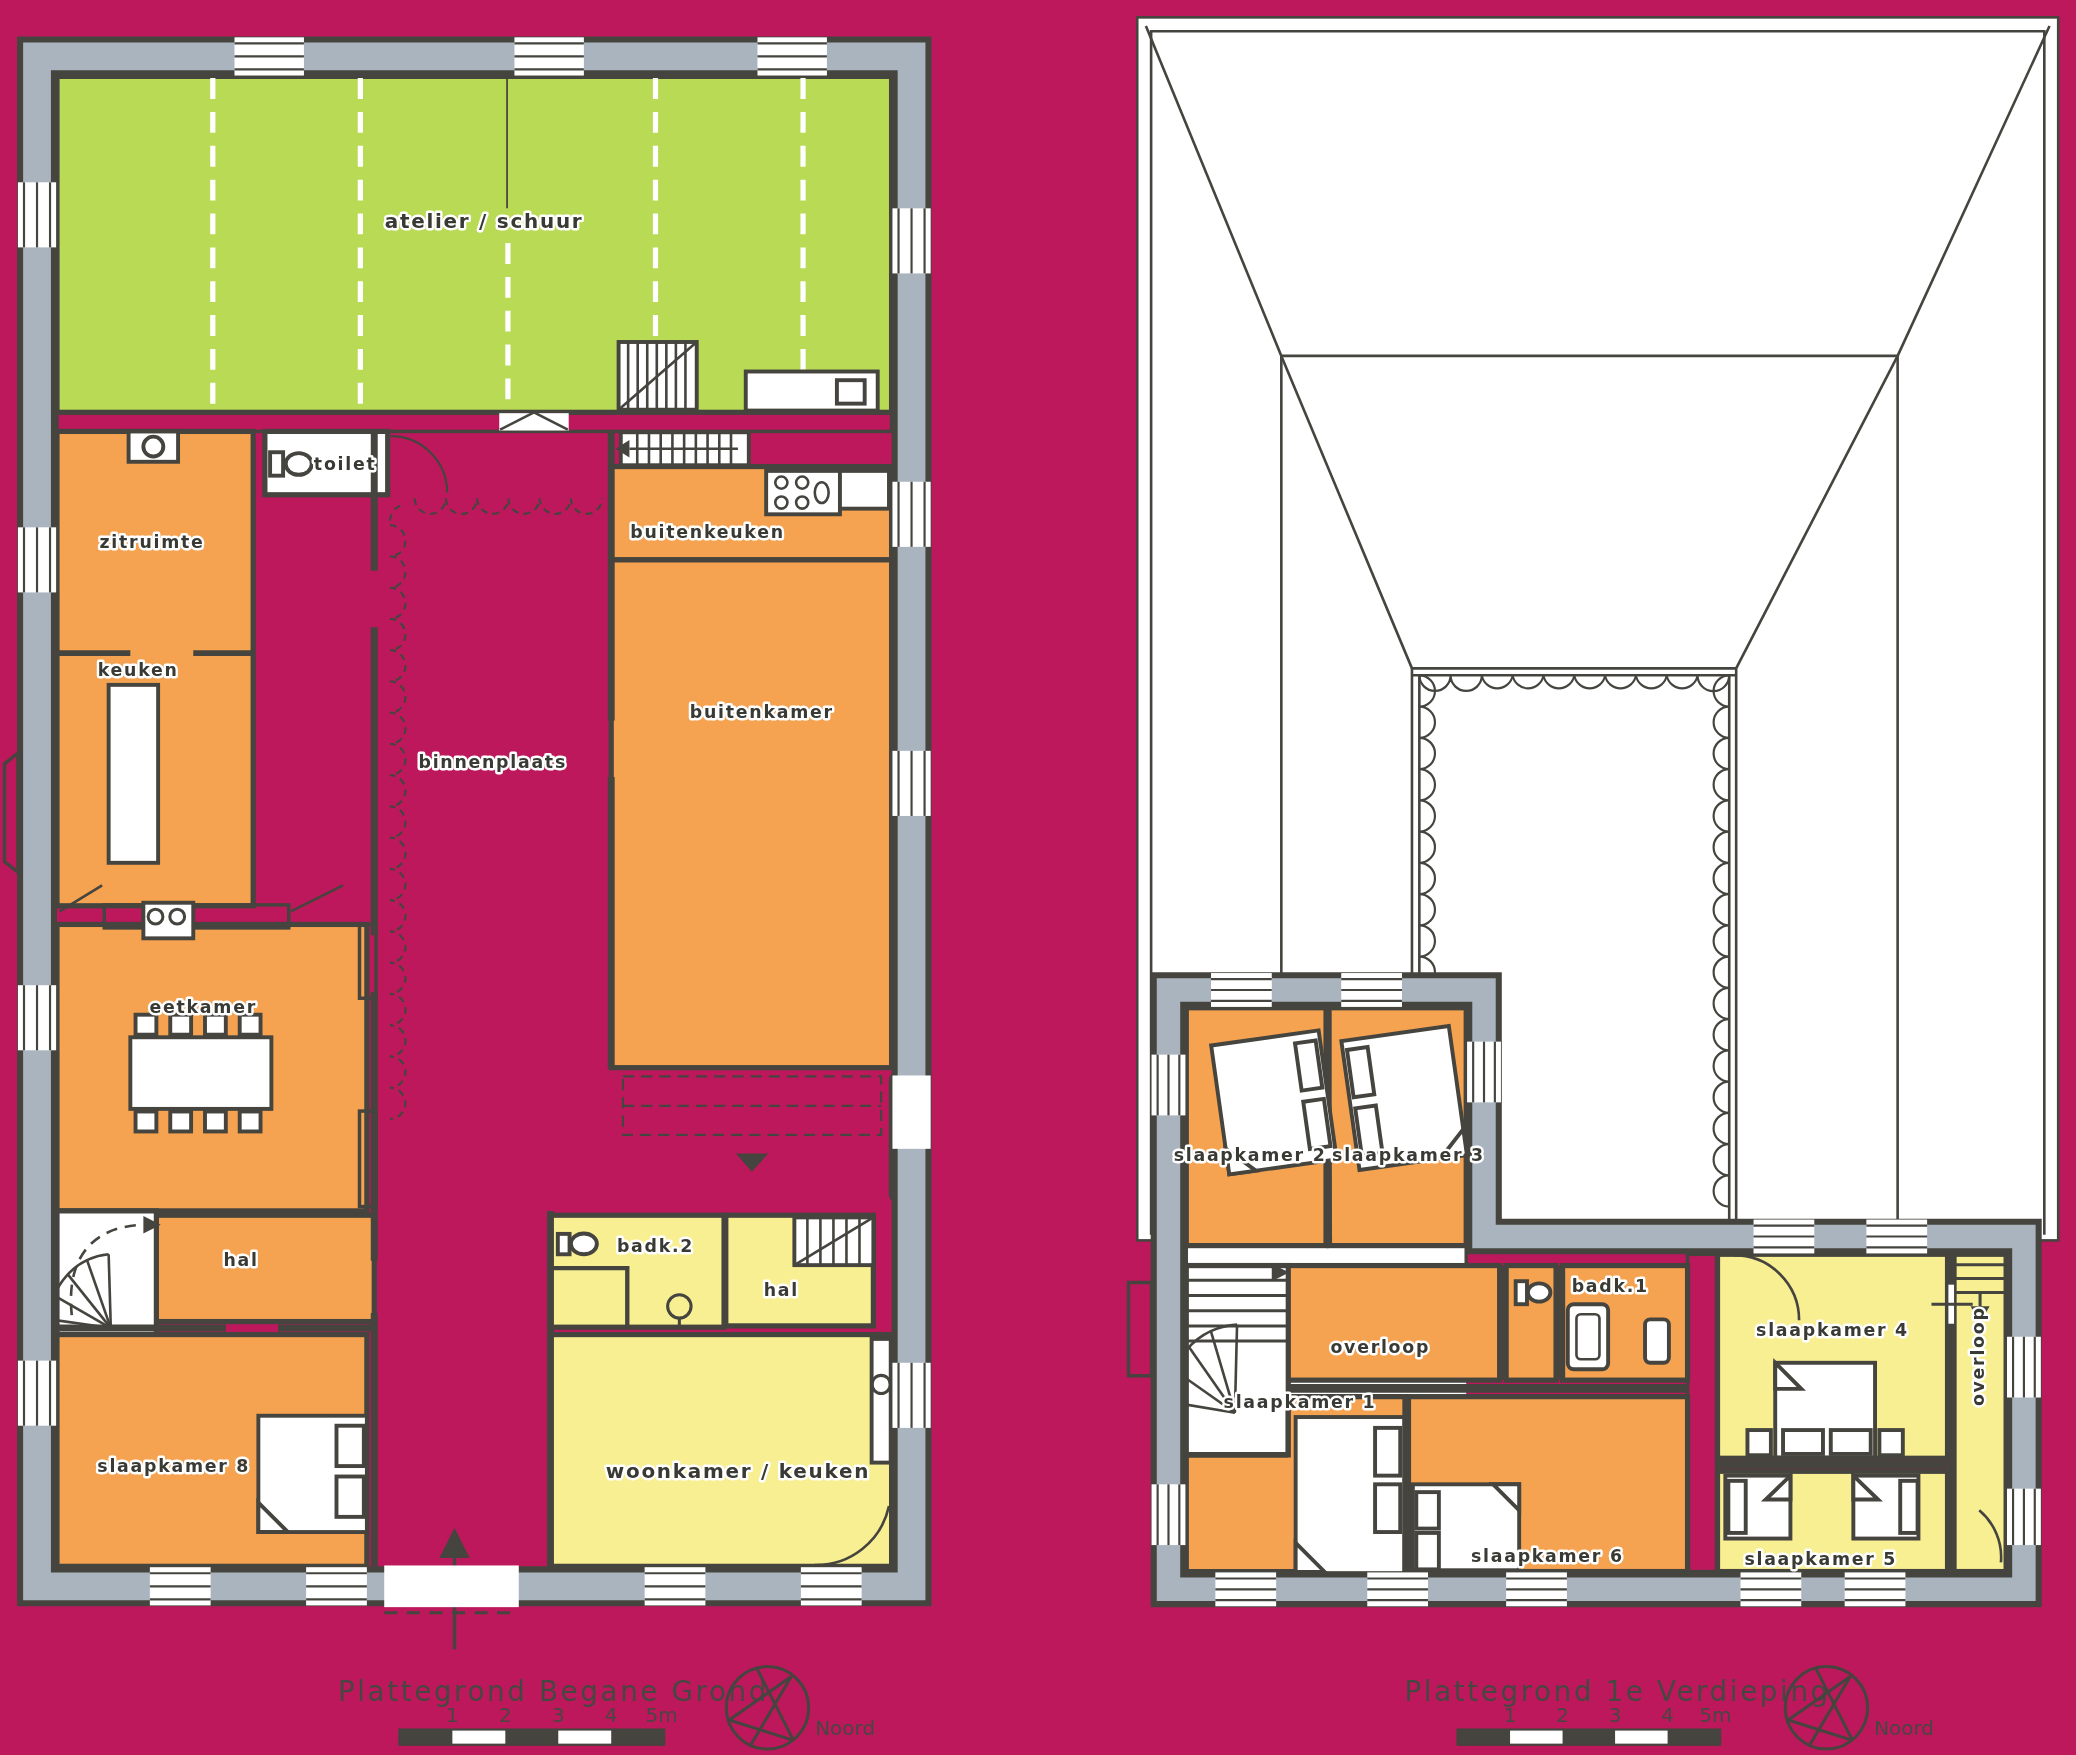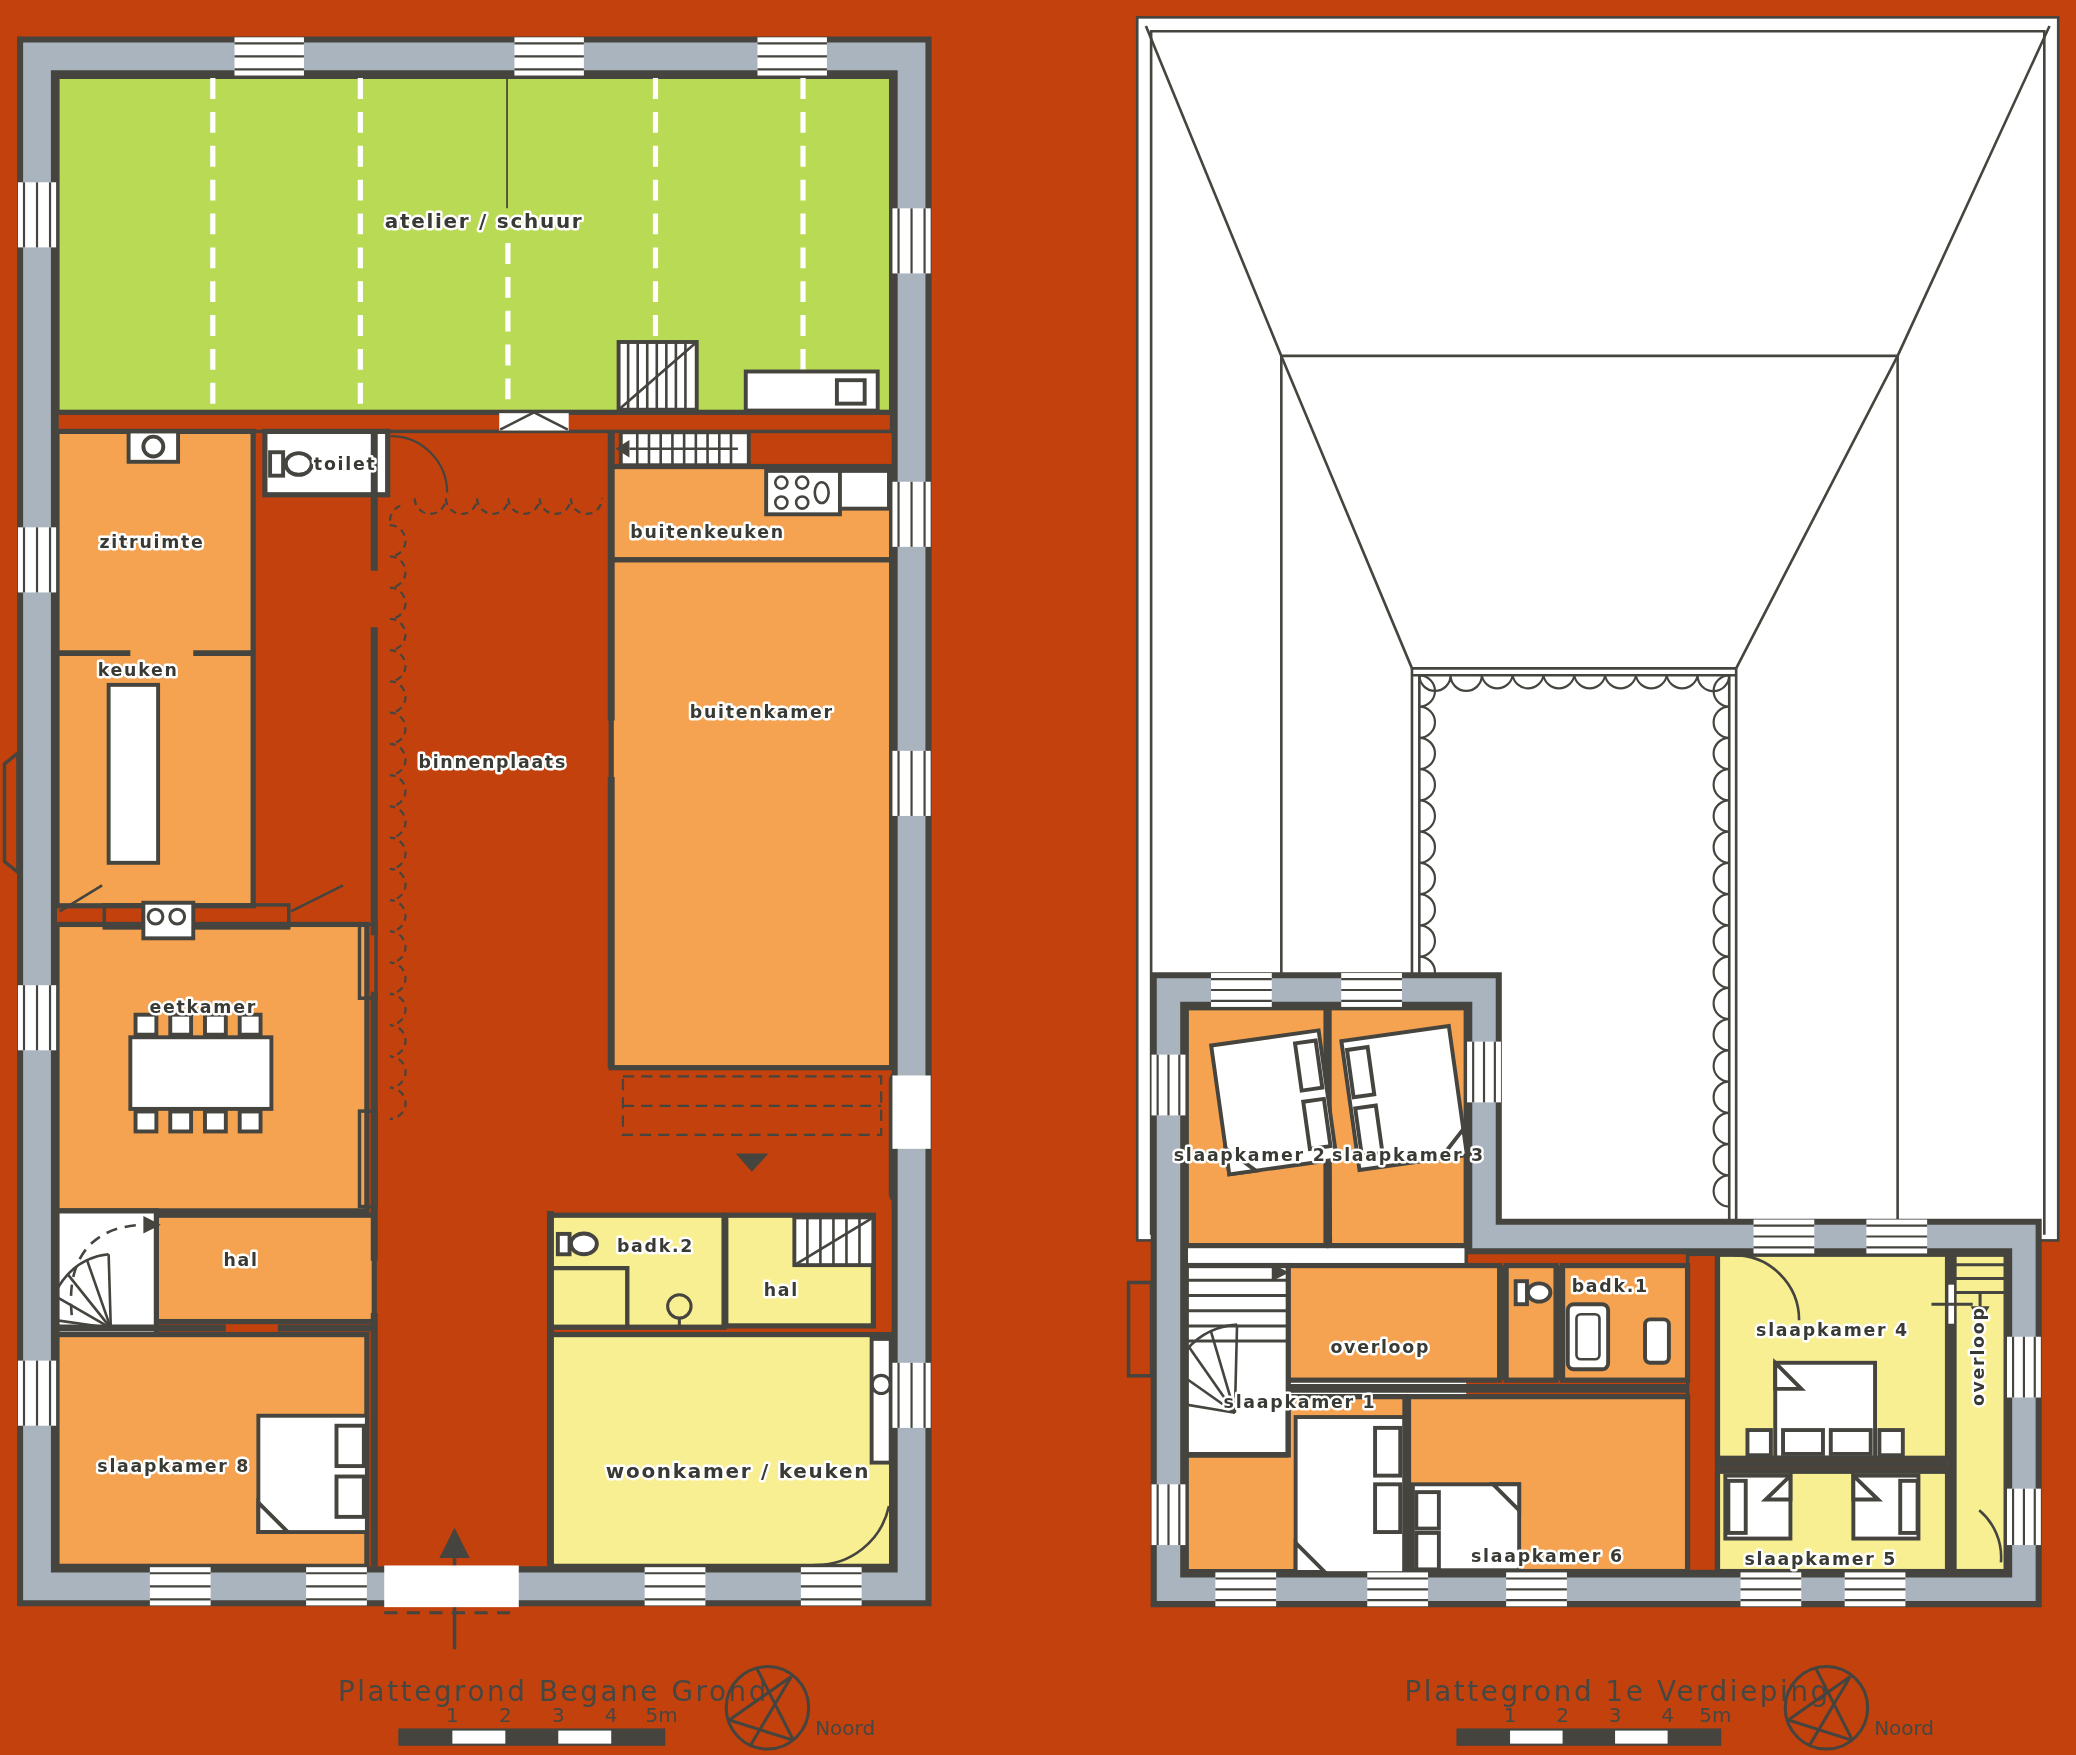--- a/index.html
+++ b/index.html
@@ -1,16 +1,16 @@
 <!DOCTYPE html>
 <html style="--orange: #f5a351; --yellow: #f8ef93; --green: #b9da55; --wallgray: #aab4bf; --line: #45443e;font-size:7px"><head>
 <meta charset="utf-8">
 <style>
   html,body{margin:0;padding:0;background:#fff;}
-  #page{position:relative;width:2077px;height:1756px;background:#c2410c;overflow:hidden;
+  #page{position:relative;width:2077px;height:1756px;background:#be185d;overflow:hidden;
         font-family:"DejaVu Sans",sans-serif;}
   svg{display:block}
   .f-or{fill:var(--orange)} .f-yl{fill:var(--yellow)} .f-gr{fill:var(--green)}
   .f-wh{fill:#ffffff} .f-wall{fill:var(--wallgray)}
   .room{stroke:var(--line);stroke-width:12}
   .thin{stroke:var(--line);stroke-width:8;fill:none}
   .ln{stroke:var(--line);fill:none}
   .fur{fill:#ffffff;stroke:var(--line);stroke-width:9}
   .dark{fill:var(--line)}
   .lbl{font:700 40px "DejaVu Sans",sans-serif;fill:#3a3a35;text-anchor:middle;

